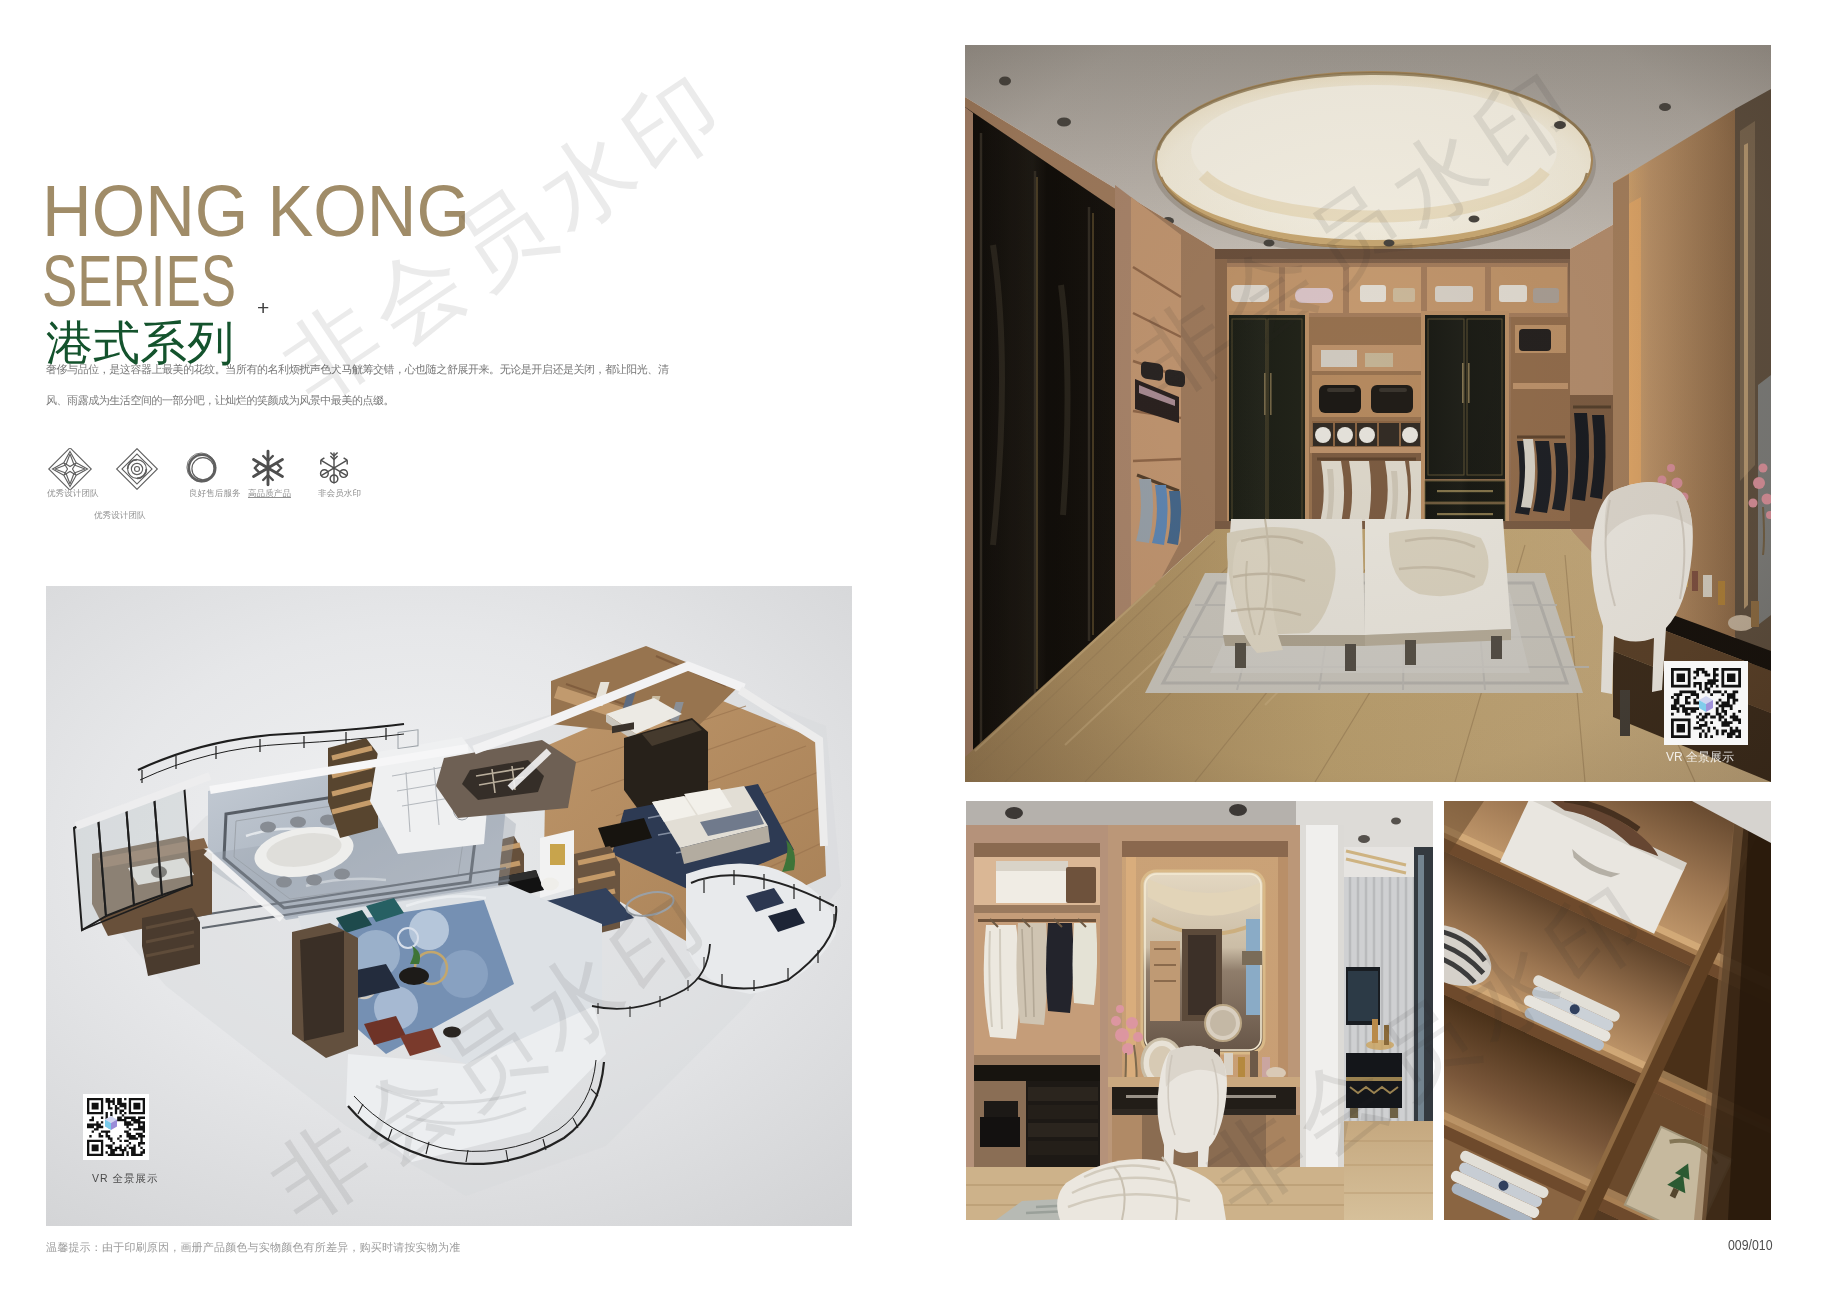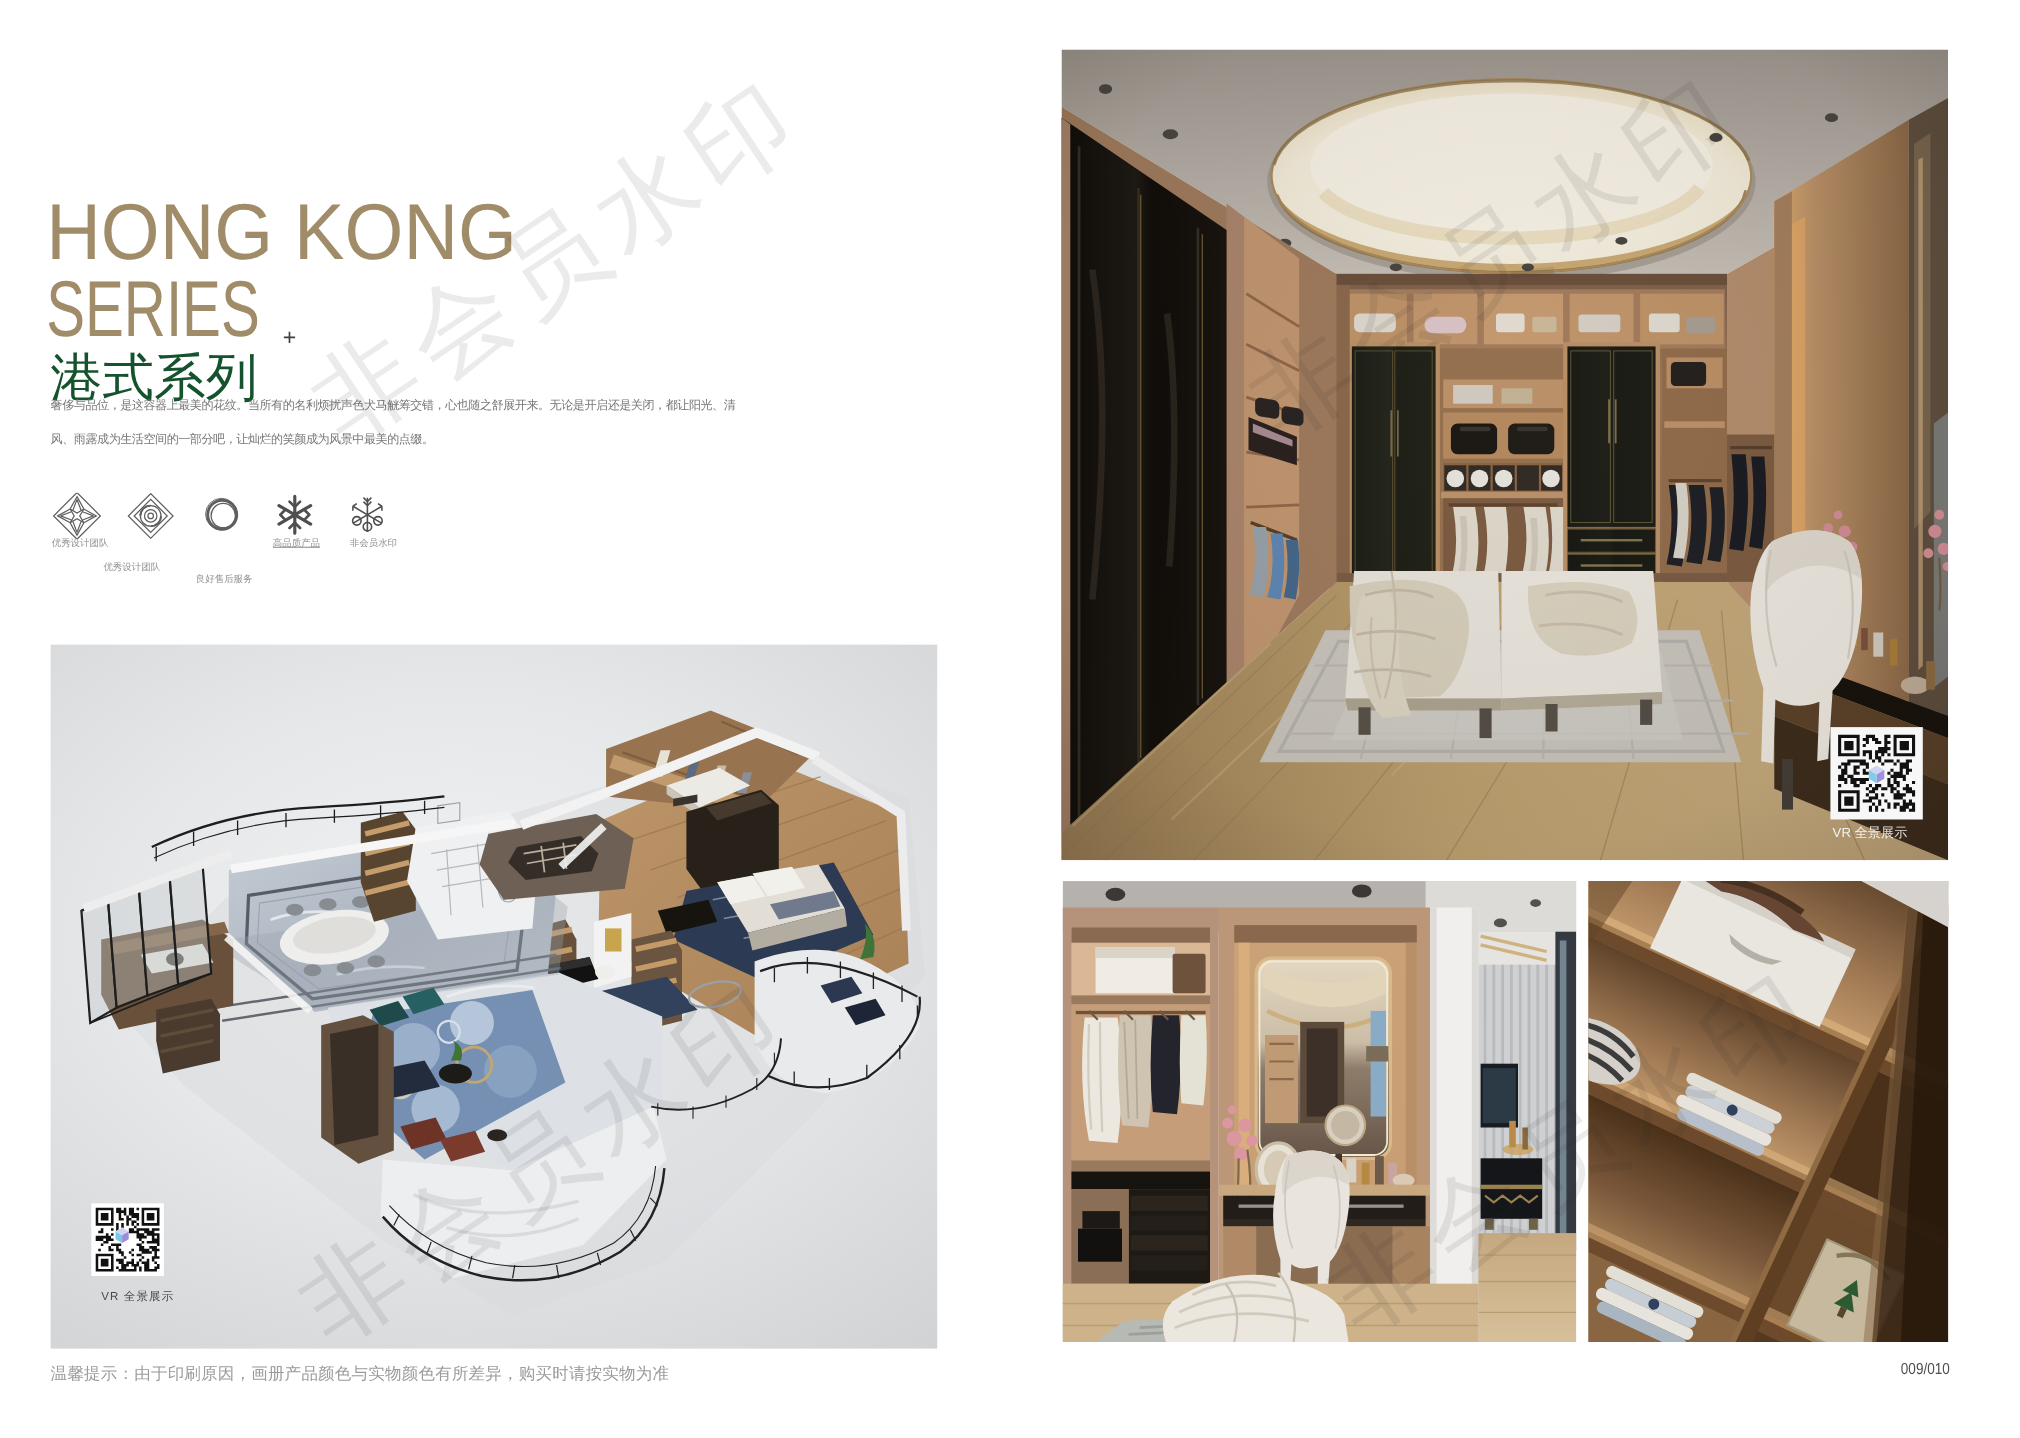--- a/index.html
+++ b/index.html
@@ -11,21 +11,21 @@
   #title{left:42px;top:176px;color:#a08c68;font-size:72px;letter-spacing:0px;line-height:70px;}
   #title span{display:inline-block;transform-origin:left center;}
   #t1{transform:scaleX(0.955);}
   #t2{transform:scaleX(0.735);}
   #ctitle{left:46px;top:312px;color:#14532d;font-size:47px;letter-spacing:0px;font-weight:300;}
   #plus{left:257px;top:296px;color:#404040;font-size:21px;}
   #para{left:46px;top:354px;width:640px;color:#777;font-size:11px;line-height:31px;letter-spacing:-0.45px;font-family:Liberation Serif, serif;}
   .iclabel{position:absolute;top:488px;font-size:8.6px;color:#8f8f8f;letter-spacing:0px;}
   #panel{left:46px;top:586px;width:806px;height:640px;
     background:radial-gradient(ellipse 700px 500px at 46% 42%, #f1f2f3 0%, #e6e7e9 45%, #d8d9db 80%, #d0d1d3 100%);}
-  #caption{left:46px;top:1240px;font-size:15px;color:#9b9b9b;letter-spacing:0.2px;}
+  #caption{left:46px;top:1240px;font-size:11px;color:#9b9b9b;letter-spacing:0.2px;}
   #pagenum{left:1728px;top:1237px;font-size:14.5px;color:#4f4f4f;letter-spacing:0px;transform:scaleX(0.85);transform-origin:left center;}
   #photo1{left:965px;top:45px;}
   #photo2{left:966px;top:801px;}
   #photo3{left:1444px;top:801px;}
 </style>
 </head>
 <body>
 
 <div class="abs" id="title"><span id="t1">HONG KONG</span><br><span id="t2">SERIES</span></div>
 <div class="abs" id="ctitle">港式系列</div>
@@ -66,21 +66,21 @@
   <path d="M0,-13 V13 M-11,-6.5 L11,6.5 M-11,6.5 L11,-6.5"></path>
   <path d="M-3,-10 L0,-7 L3,-10 M-3,-13 L0,-10 L3,-13"></path>
   <circle cx="-8" cy="4.6" r="3.2"></circle>
       <circle cx="8" cy="4.6" r="3.2"></circle>
       <circle cx="0" cy="9" r="3.2"></circle>
   <path d="M-11,-6.5 l3,-2 m-3,2 l0,3.5 M11,-6.5 l-3,-2 m3,2 l0,3.5"></path>
  </g>
 </svg>
 <div class="iclabel" style="left:47px;">优秀设计团队</div>
 <div class="iclabel" style="left:94px;margin-top:22px;">优秀设计团队</div>
-<div class="iclabel" style="left:178px;margin-top:33px;">良好售后服务</div>
+<div class="iclabel" style="left:189px;">良好售后服务</div>
 <div class="iclabel" style="left:248px;text-decoration:underline;">高品质产品</div>
 <div class="iclabel" style="left:318px;">非会员水印</div>
 
 <div class="abs" id="panel">
   <svg width="806" height="640" viewBox="0 0 806 640">
    <defs>
      <linearGradient id="marble" x1="0" y1="0" x2="1" y2="1">
        <stop offset="0" stop-color="#c6cdd6"></stop>
           <stop offset="0.5" stop-color="#aeb7c2"></stop>
           <stop offset="1" stop-color="#c2c8d0"></stop>

